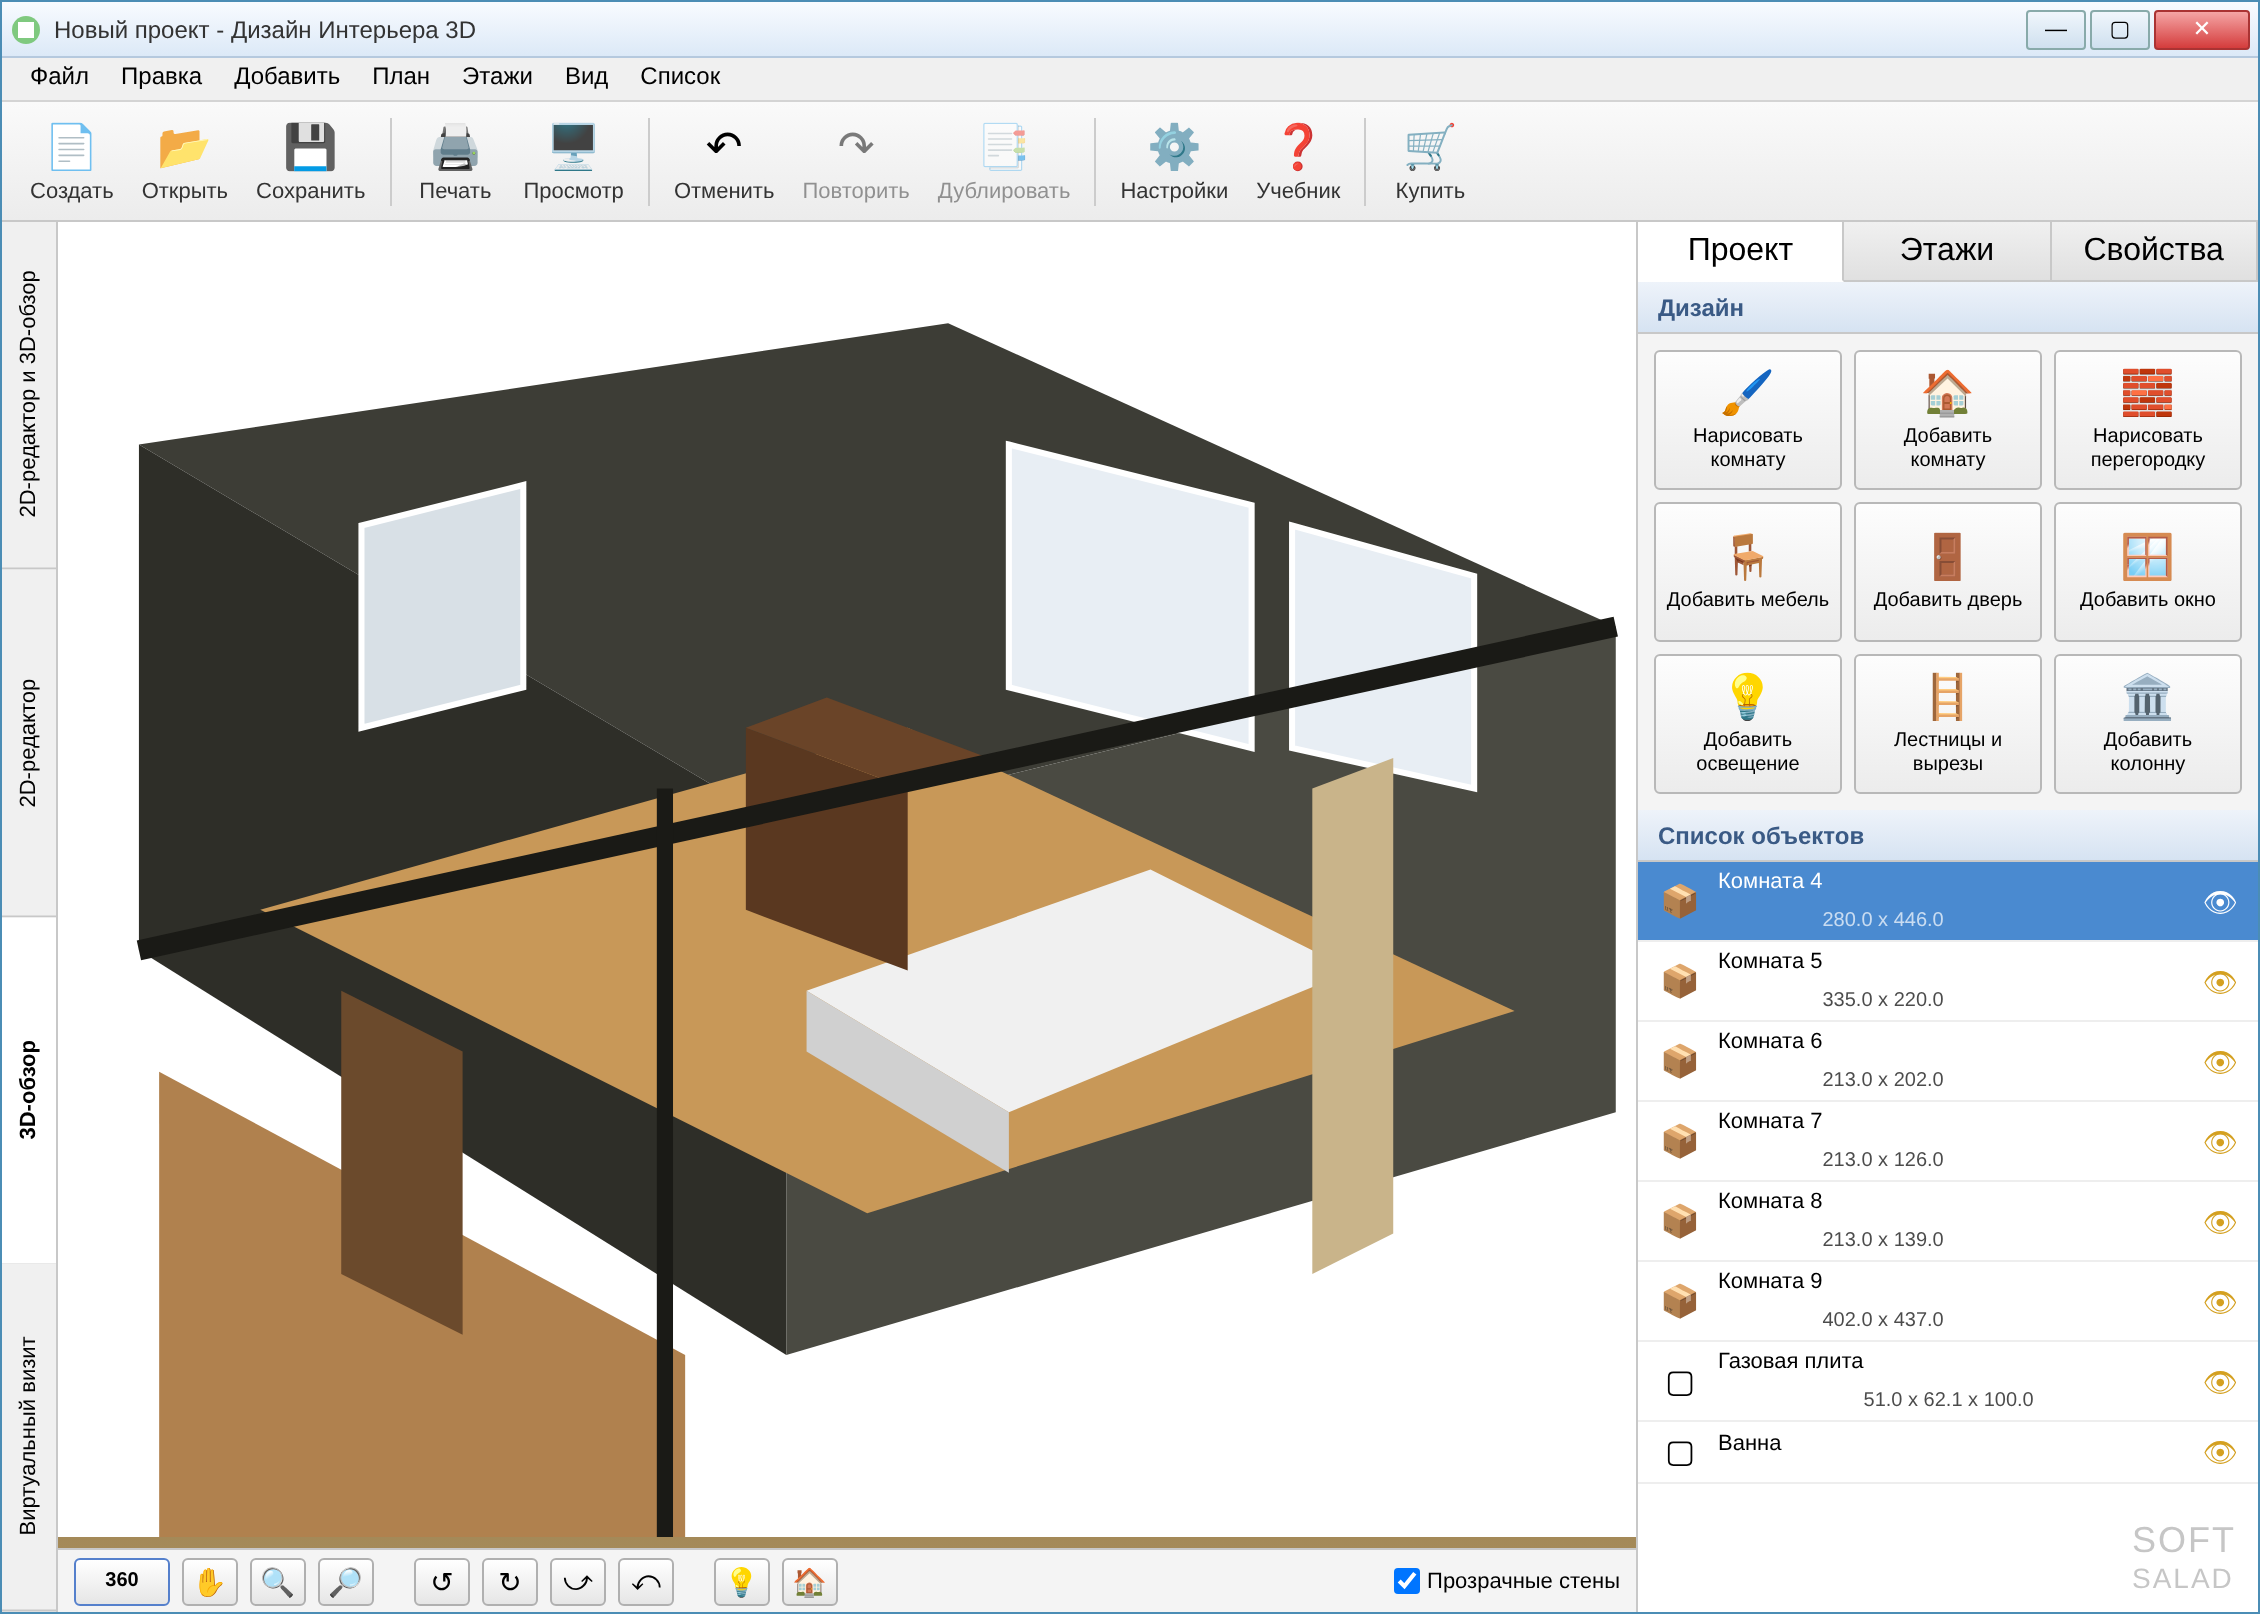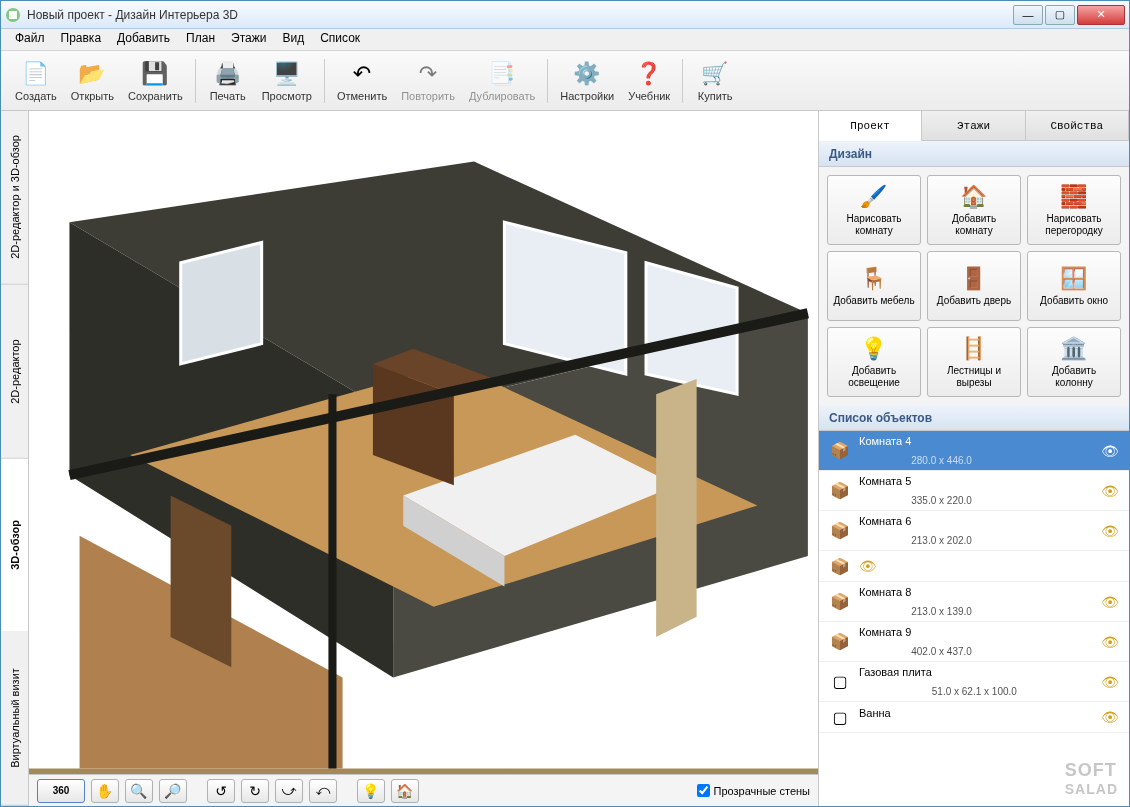--- a/index.html
+++ b/index.html
@@ -41,41 +41,41 @@
 
 
 .bottom-bar { height: 32px; background: #f4f4f4; border-top: 1px solid #c8c8c8; display: flex; align-items: center; padding: 0 8px; gap: 6px; }
 .bb-btn { width: 28px; height: 24px; border: 1px solid #b0b0b0; background: linear-gradient(to bottom, #fff, #e6e6e6); border-radius: 3px; display: flex; align-items: center; justify-content: center; font-size: 14px; cursor: pointer; }
 .bb-btn.wide { width: 48px; font-size: 10px; font-weight: bold; border-color: #5580cc; }
 .bb-check { margin-left: auto; display: flex; align-items: center; gap: 4px; font-size: 11px; }
 
 
 .right-panel { width: 310px; background: #f4f4f4; display: flex; flex-direction: column; }
 .panel-tabs { height: 30px; display: flex; border-bottom: 1px solid #c8c8c8; }
-.panel-tab { flex: 1; display: flex; align-items: center; justify-content: center; font-size: 11px; border-right: 1px solid #c8c8c8; background: linear-gradient(to bottom, #f0f0f0, #e0e0e0); cursor: pointer; font-family: Liberation Mono, monospace; }
+.panel-tab { flex: 1; display: flex; align-items: center; justify-content: center; font-size: 16px; border-right: 1px solid #c8c8c8; background: linear-gradient(to bottom, #f0f0f0, #e0e0e0); cursor: pointer; }
 .panel-tab.active { background: #fff; border-bottom: 1px solid #fff; margin-bottom: -1px; }
 
 .section-header { height: 26px; background: linear-gradient(to bottom, #eef3fa, #d6e3f2); display: flex; align-items: center; padding: 12px 10px; font-size: 12px; font-weight: bold; color: #3a5a85; border-bottom: 1px solid #c8c8c8; }
 
 .design-grid { display: grid; grid-template-columns: repeat(3, 1fr); gap: 6px; padding: 8px; background: #f4f4f4; }
 .design-btn { height: 70px; background: linear-gradient(to bottom, #fdfdfd, #ececec); border: 1px solid #b8b8b8; border-radius: 3px; display: flex; flex-direction: column; align-items: center; justify-content: center; font-size: 10px; text-align: center; padding: 4px; cursor: pointer; }
 .design-icon { width: 28px; height: 28px; display: flex; align-items: center; justify-content: center; font-size: 22px; margin-bottom: 2px; }
 .design-label { line-height: 1.2; }
 
 .object-list { flex: 1; overflow-y: auto; background: #fff; }
 .obj-item { display: flex; align-items: center; padding: 4px 10px; border-bottom: 1px solid #eee; gap: 8px; font-size: 11px; cursor: pointer; }
 .obj-item.selected { background: #4a8ad0; color: #fff; }
 .obj-icon { width: 22px; height: 22px; display: flex; align-items: center; justify-content: center; font-size: 16px; }
 .obj-text { flex: 1; display: flex; flex-direction: row; }
 .obj-name { font-weight: normal; }
 .obj-dims { font-size: 10px; opacity: 0.7; margin-top: 20px; }
 .obj-eye { font-size: 14px; color: #d4a020; }
 .obj-item.selected .obj-eye { color: #fff; }
 
-.watermark { position: absolute; bottom: 10px; right: 12px; font-size: 18px; font-weight: bold; color: rgba(160,160,160,0.6); letter-spacing: 1px; pointer-events: none; }
+.watermark { position: absolute; bottom: 10px; right: 12px; font-size: 18px; font-weight: normal; color: rgba(160,160,160,0.6); letter-spacing: 1px; pointer-events: none; }
 .watermark small { display: block; font-size: 14px; }
 </style>
 </head>
 <body>
 
 <div class="window">
 
   <div class="titlebar">
     <svg class="titlebar-icon" viewBox="0 0 16 16">
         <circle cx="8" cy="8" r="7" fill="#7fc97f"></circle>
@@ -305,20 +305,24 @@
           <div class="obj-item">
     <span class="obj-icon">📦</span>
     <span class="obj-text">
       <span class="obj-name">Комната 6</span>
       <span class="obj-dims">213.0 x 202.0</span>
     </span>
     <span class="obj-eye">👁</span>
           </div>
           <div class="obj-item">
     <span class="obj-icon">📦</span>
+    <span class="obj-text">
+      <span class="obj-name">Комната 7</span>
+      <span class="obj-dims">213.0 x 126.0</span>
+    </span>
     <span class="obj-eye">👁</span>
           </div>
           <div class="obj-item">
     <span class="obj-icon">📦</span>
     <span class="obj-text">
       <span class="obj-name">Комната 8</span>
       <span class="obj-dims">213.0 x 139.0</span>
     </span>
     <span class="obj-eye">👁</span>
           </div>

